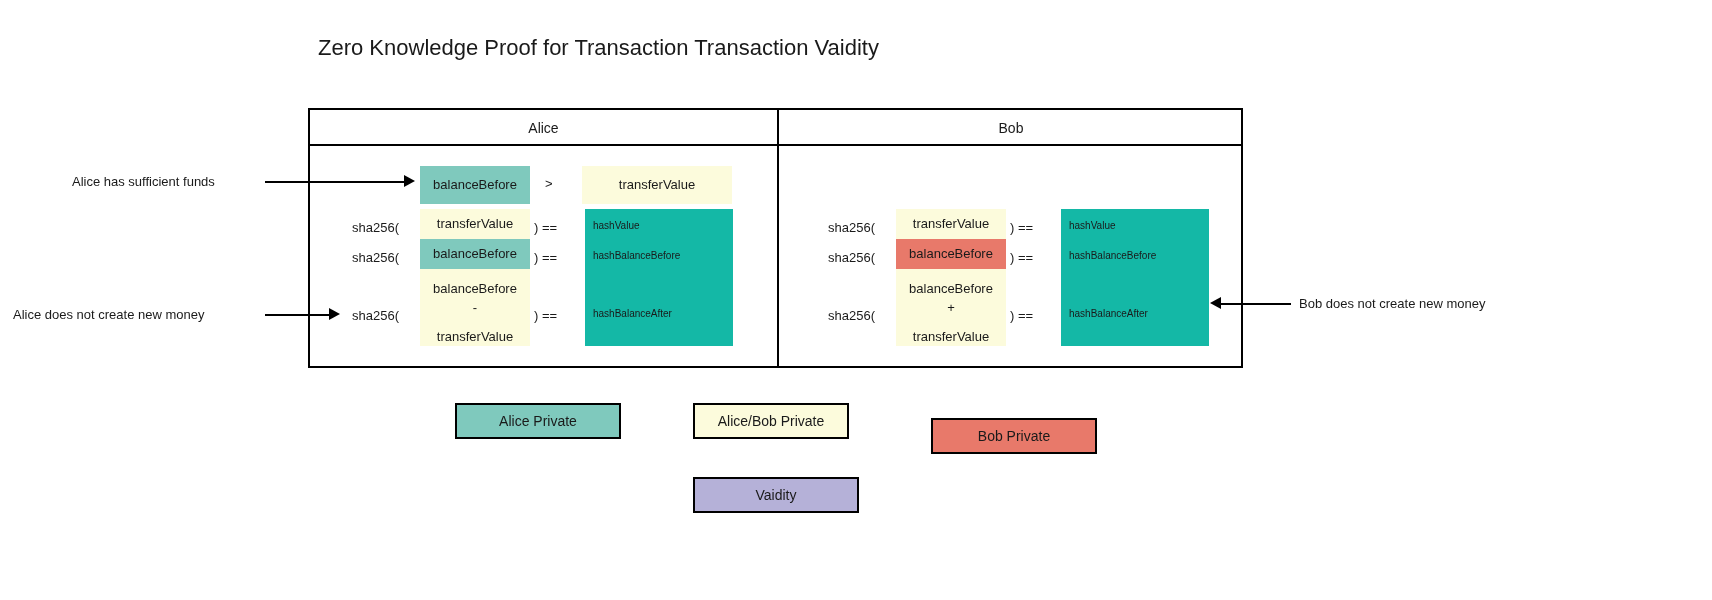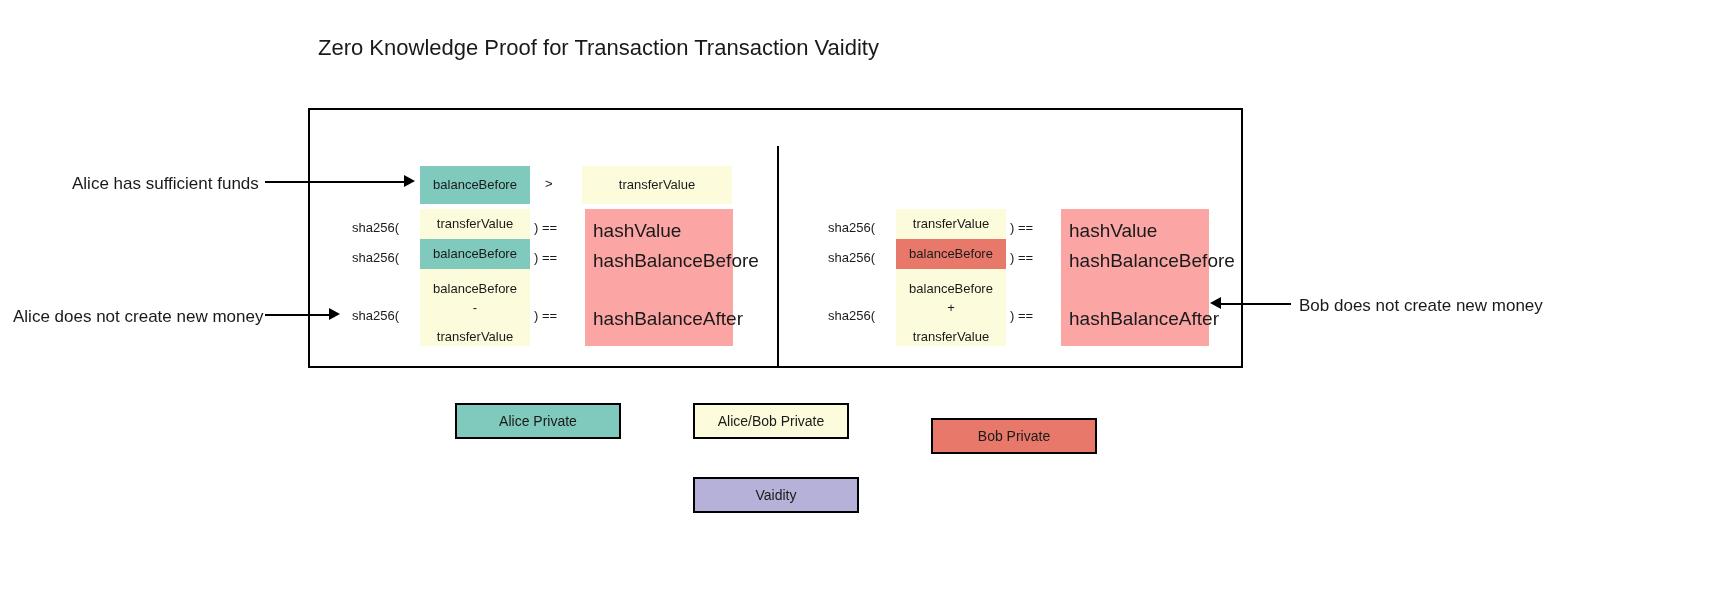--- a/index.html
+++ b/index.html
@@ -96,35 +96,35 @@
     text-align: center;
     white-space: nowrap;
     display: flex;
     flex-direction: column;
     justify-content: center;
   }
   .stack-chip > span { display: block; line-height: 19px; }
 
   .purple-label {
     position: absolute;
-    background: #fca5a5;
-    box-sizing: border-box;
-    font-size: 19px;
+    background: #14b8a6;
+    box-sizing: border-box;
+    font-size: 10px;
     color: #1a1a1a;
   }
   .purple-label > span {
     position: absolute;
     left: 8px;
     white-space: nowrap;
   }
 
   
   .annot-text {
     position: absolute;
-    font-size: 17px;
+    font-size: 13px;
     color: #1a1a1a;
     white-space: nowrap;
   }
   .arrow-line {
     position: absolute;
     height: 0;
     border-top: 2px solid #000000;
   }
   .arrow-head-right {
     position: absolute;
@@ -169,20 +169,24 @@
 <div class="annot-text" style="left:13px; top:307px;">Alice does not create new money</div>
 <div class="arrow-line" style="left:265px; top:314px; width:65px;"></div>
 <div class="arrow-head-right" style="left:329px; top:308px;"></div>
 
 <div class="annot-text" style="left:1299px; top:296px;">Bob does not create new money</div>
 <div class="arrow-line" style="left:1221px; top:303px; width:70px;"></div>
 <div class="arrow-head-left" style="left:1210px; top:297px;"></div>
 
 <div id="proof-table">
 
+  <div class="table-header-row">
+    <div class="header-cell" id="header-alice">Alice</div>
+    <div class="header-cell" id="header-bob">Bob</div>
+  </div>
 
   <div class="col-divider"></div>
 
   <div class="chip teal" style="left:110px; top:56px; width:110px; height:38px; line-height:38px;">balanceBefore</div>
   <div class="op-text" style="left:235px; top:66px;">&gt;</div>
   <div class="chip cream" style="left:272px; top:56px; width:150px; height:38px; line-height:38px;">transferValue</div>
 
   <div class="op-text" style="left:42px; top:110px;">sha256(</div>
   <div class="chip cream" style="left:110px; top:99px; width:110px; height:30px; line-height:30px;">transferValue</div>
   <div class="op-text" style="left:224px; top:110px;">) ==</div>

